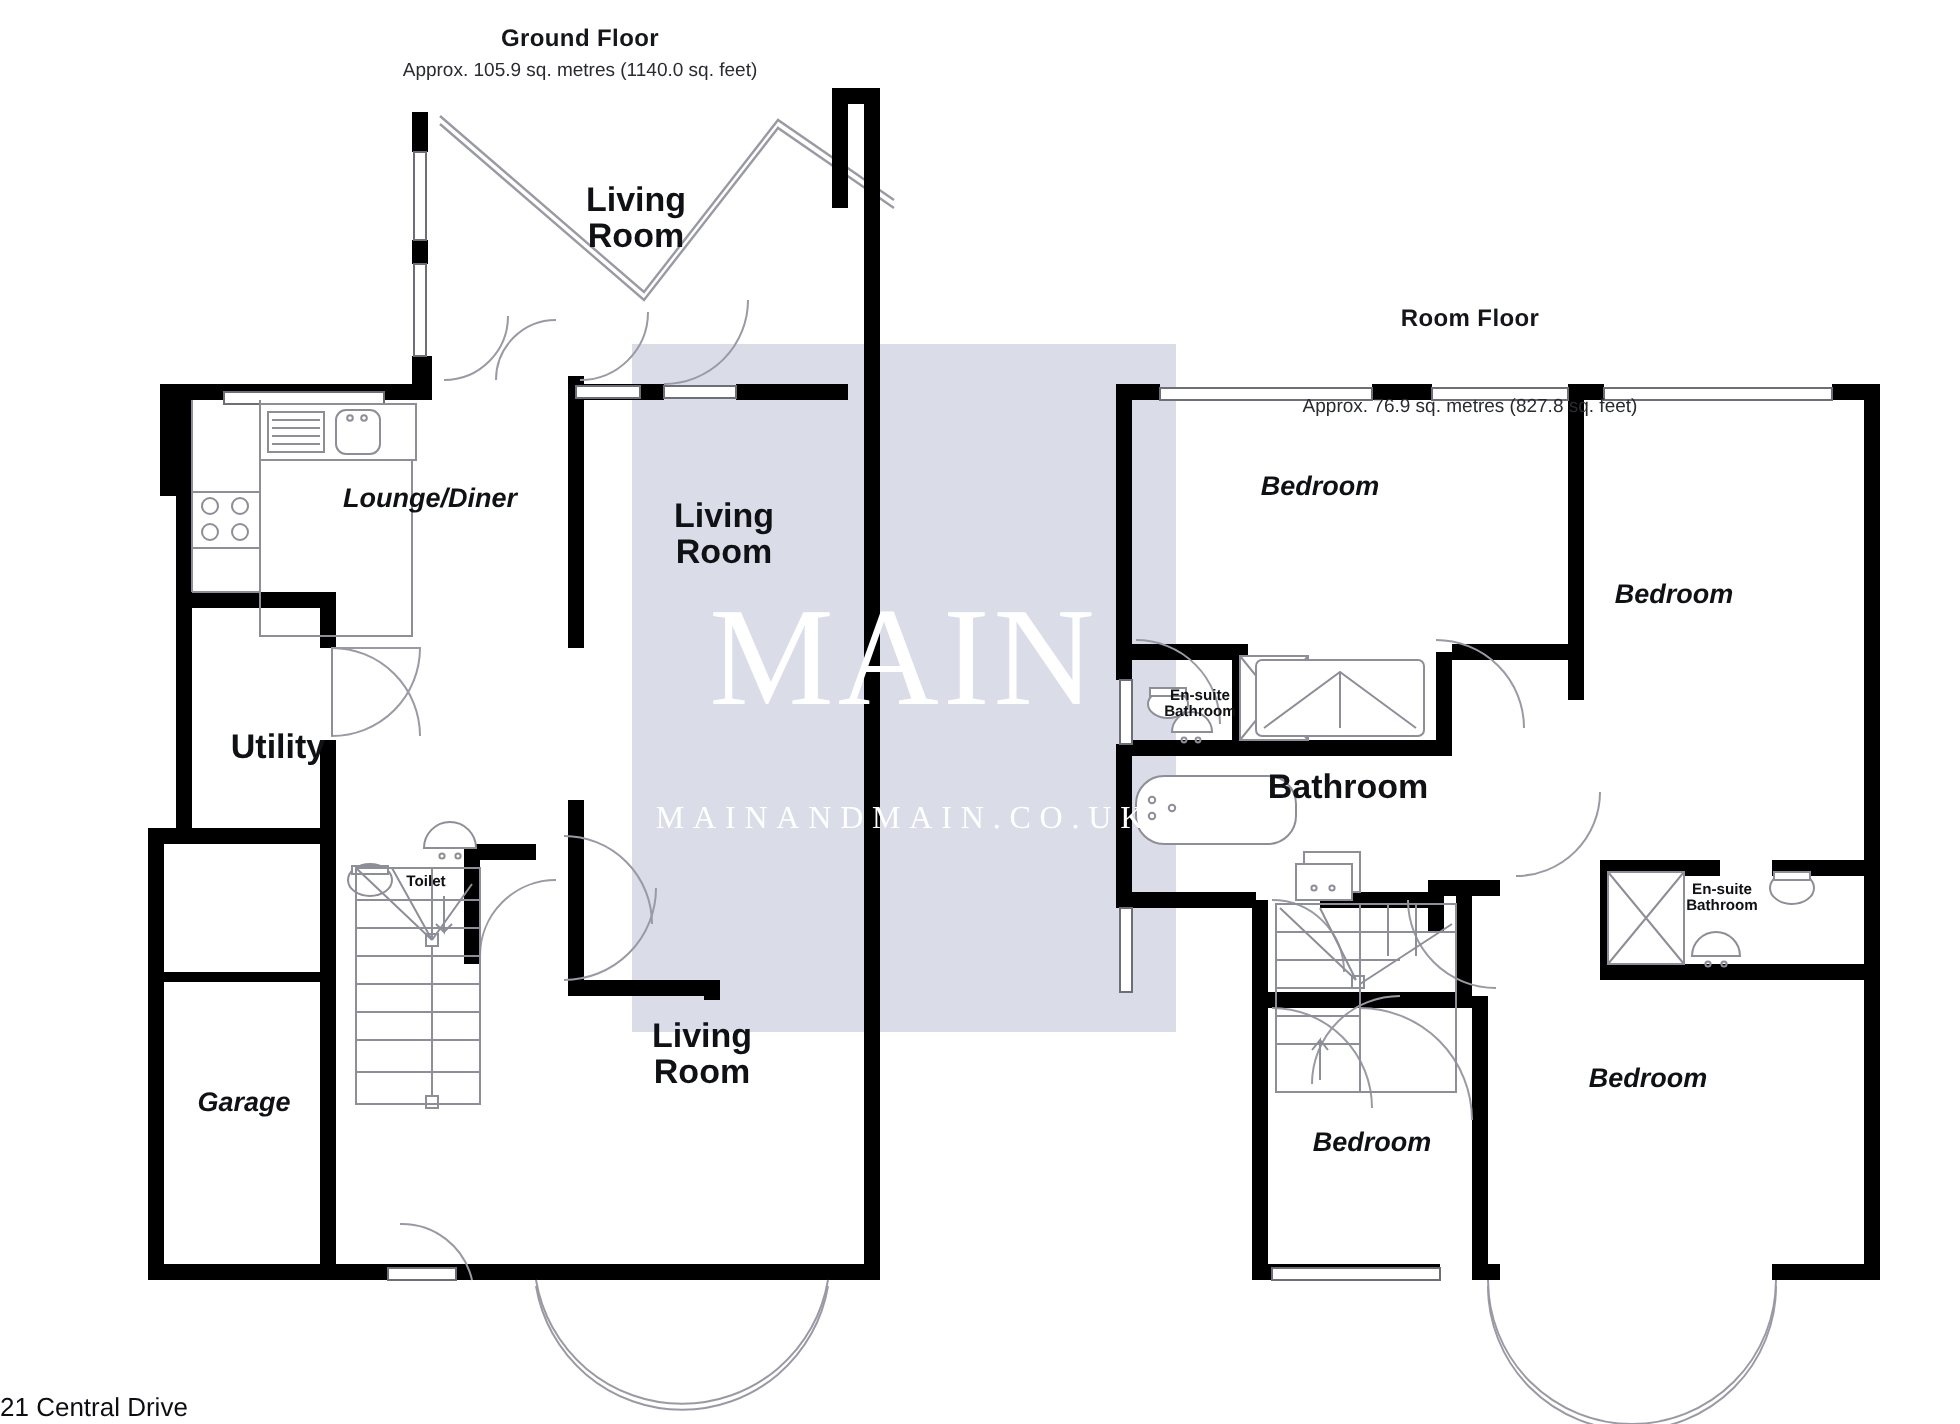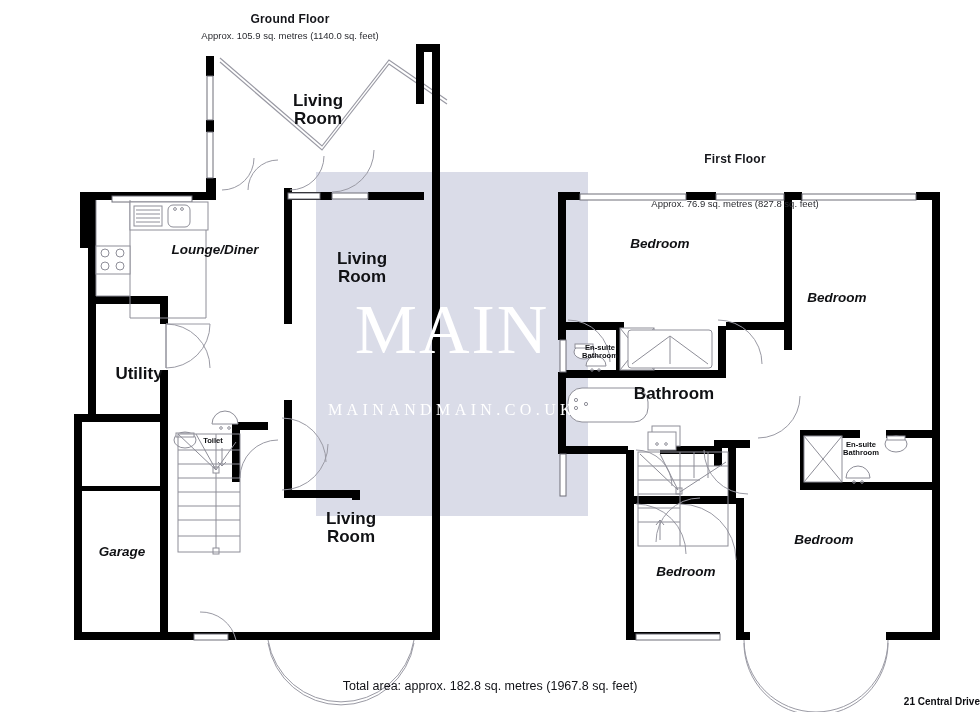--- a/index.html
+++ b/index.html
@@ -49,23 +49,23 @@
   .footer-area {
     position: absolute;
     left: 0; right: 0;
     text-align: center;
     font-size: 12.5px;
     color: #111217;
   }
   .footer-addr {
     position: absolute;
     left: 0; right: 0;
-    text-align: right;
-    font-size: 10px;
-    font-weight: bold;
+    text-align: left;
+    font-size: 13px;
+    font-weight: normal;
     color: #0d0e12;
   }
   
   #watermark {
     position: absolute;
     left: 316px; top: 172px;
     width: 272px; height: 371px;
     display: flex;
     flex-direction: column;
     align-items: center;
@@ -361,21 +361,21 @@
     </g>
   </svg>
 
   <div id="watermark">
     <div class="wm-line">MAIN</div>
     <div class="wm-url">MAINANDMAIN.CO.UK</div>
   </div>
 
   <div class="floor-title" style="left: 290px; top: 12px; width: auto; text-align: left; padding-left: 0px; transform: translateX(-50%);">Ground Floor</div>
   <div class="floor-sub" style="left: 290px; top: 30px; width: auto; text-align: left; padding-left: 0px; transform: translateX(-50%);">Approx. 105.9 sq. metres (1140.0 sq. feet)</div>
-  <div class="floor-title" style="left: 735px; top: 152px; width: auto; text-align: left; padding-left: 0px; transform: translateX(-50%);">First Floor</div>
+  <div class="floor-title" style="left: 735px; top: 152px; width: auto; text-align: left; padding-left: 0px; transform: translateX(-50%);">Room Floor</div>
   <div class="floor-sub" style="left: 735px; top: 170px; width: auto; text-align: left; padding-left: 0px; transform: translateX(-50%); margin-top: 28px;">Approx. 76.9 sq. metres (827.8 sq. feet)</div>
 
   <div id="room-labels">
       <div class="room-label rl-med" style="left: 318px; top: 110px; transform: translate(-50%, -50%);">Living
 Room</div>
       <div class="room-label rl-big" style="left: 215px; top: 250px; transform: translate(-50%, -50%);">Lounge/Diner</div>
       <div class="room-label rl-med" style="left: 362px; top: 268px; transform: translate(-50%, -50%);">Living
 Room</div>
       <div class="room-label rl-med" style="left: 139px; top: 374px; transform: translate(-50%, -50%);">Utility</div>
       <div class="room-label rl-sml" style="left: 213px; top: 441px; transform: translate(-50%, -50%);">Toilet</div>
@@ -386,16 +386,15 @@
       <div class="room-label rl-big" style="left: 837px; top: 298px; transform: translate(-50%, -50%);">Bedroom</div>
       <div class="room-label rl-sml" style="left: 600px; top: 352px; transform: translate(-50%, -50%);">En-suite
 Bathroom</div>
       <div class="room-label rl-med" style="left: 674px; top: 394px; transform: translate(-50%, -50%);">Bathroom</div>
       <div class="room-label rl-sml" style="left: 861px; top: 449px; transform: translate(-50%, -50%);">En-suite
 Bathroom</div>
       <div class="room-label rl-big" style="left: 824px; top: 540px; transform: translate(-50%, -50%);">Bedroom</div>
       <div class="room-label rl-big" style="left: 686px; top: 572px; transform: translate(-50%, -50%);">Bedroom</div>
     </div>
 
-  <div class="footer-area" style="top:679px;">Total area: approx. 182.8 sq. metres (1967.8 sq. feet)</div>
   <div class="footer-addr" style="top:696px;">21 Central Drive</div>
 
 </div>
 
 </body></html>

